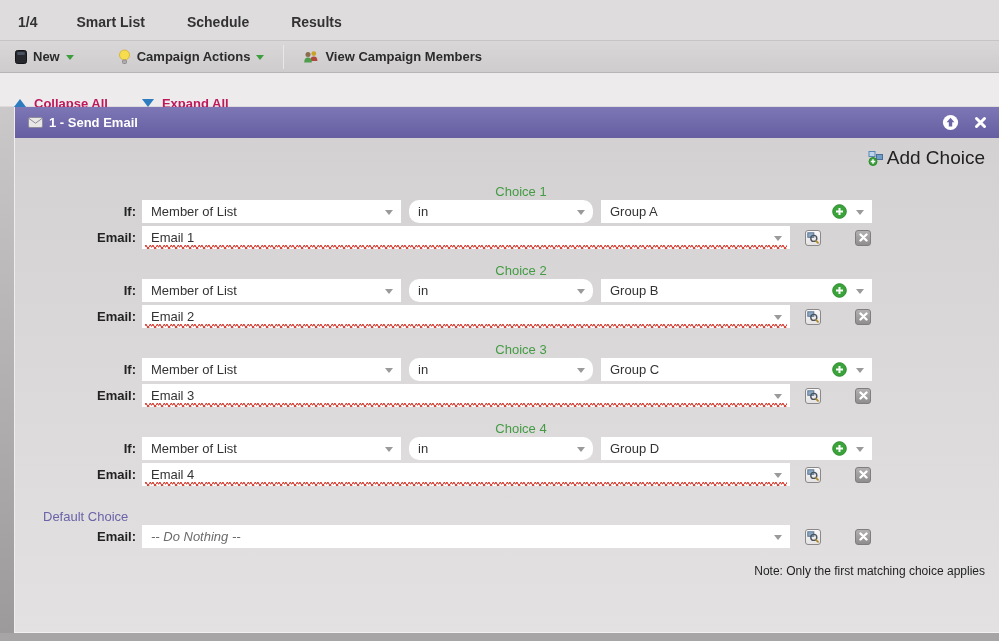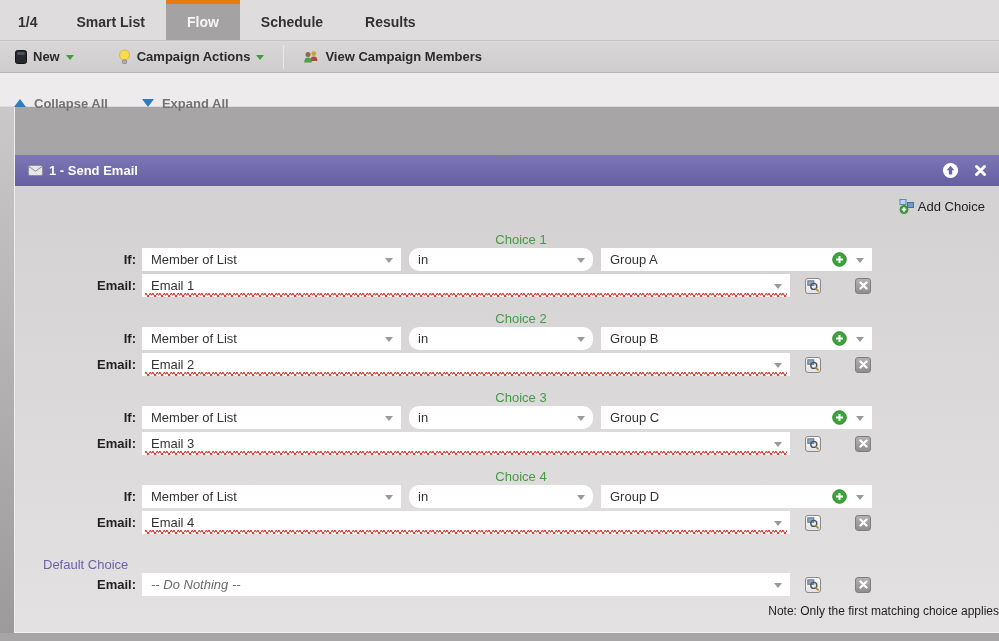--- a/index.html
+++ b/index.html
@@ -17,38 +17,38 @@
   .tab.active { background:#a4a2a3; color:#f6f4f5; border-top-color:#e87d0e; }
 
   
   .toolbar { height:32px; background:linear-gradient(#d9d7d8,#cecccd); border-bottom:1px solid #b7b5b6; display:flex; align-items:center; padding-left:4px; }
   .tbtn { display:flex; align-items:center; gap:6px; height:100%; padding:0 11px; font-size:13px; font-weight:600; color:#2b2b2b; }
   .tsep { width:1px; height:24px; background:#b2b0b1; border-right:1px solid #e9e7e8; margin:0 8px; }
   .garrow { width:0; height:0; border-left:4px solid transparent; border-right:4px solid transparent; border-top:5px solid #3e9e3e; margin-top:1px; }
 
   
   .collapsebar { height:34px; background:#edebec; display:flex; align-items:center; border-bottom:1px solid #dddbdc; }
-  .cbtn { display:flex; align-items:center; gap:8px; font-size:13px; font-weight:600; color:#737373;margin-top:27px; }
+  .cbtn { display:flex; align-items:center; gap:8px; font-size:13px; font-weight:600; color:#be185d;margin-top:27px; }
   .cbtn.collapse { margin-left:14px; }
   .cbtn.expand { margin-left:34px; }
   .tri-up { width:0; height:0; border-left:6px solid transparent; border-right:6px solid transparent; border-bottom:8px solid #2d7cbf; }
   .tri-down { width:0; height:0; border-left:6px solid transparent; border-right:6px solid transparent; border-top:8px solid #2d7cbf; }
 
   
   .content { display:flex; height:526px; }
   .left-margin { width:14px; background:linear-gradient(#cac8c9,#9c9a9b); }
   .panel { flex:1; display:flex; flex-direction:column; border-left:1px solid #efedee; border-bottom:1px solid #f2f0f1; }
-  .panel-header { height:31px; background:linear-gradient(#7d77b6,#655ea1); display:flex; align-items:center; padding:0 12px 0 13px;margin-top:48px; }
+  .panel-header { height:31px; background:linear-gradient(#7d77b6,#655ea1); display:flex; align-items:center; padding:0 12px 0 13px; }
   .panel-title { color:#fff; font-size:13px; font-weight:700; margin-left:6px; flex:1; }
   .hicon { display:flex; align-items:center; justify-content:center; }
   .hicon.up { margin-right:15px; }
   .panel-body { flex:1; background:linear-gradient(#d3d1d2,#e3e1e2); overflow:hidden; }
 
   
-  .add-choice-row { margin-top:8px; height:24px; display:flex; justify-content:flex-end; align-items:center; gap:3px; padding-right:14px; font-size:13px; color:#222; }
+  .add-choice-row { margin-top:8px; height:24px; display:flex; justify-content:flex-end; align-items:center; gap:3px; padding-right:14px; font-size:19px; color:#222; }
   .choice-label { margin:14px 0 0 28px; height:16px; display:flex; align-items:center; gap:5px; font-size:13px; color:#449b44;flex-direction:column; }
   .choice-label .sm-garrow { width:0; height:0; border-left:3.5px solid transparent; border-right:3.5px solid transparent; border-top:5px solid #3e9e3e; margin-top:2px; }
   .default-label { margin:23px 0 0 28px; height:16px; font-size:13px; color:#6a63a8; }
 
   .frow { display:flex; align-items:center; height:23px; }
   .if-row { margin-top:0; }
   .email-row { margin-top:3px; }
   .flabel { width:121px; flex:none; text-align:right; font-size:13px; font-weight:600; color:#222; }
 
   .combo { position:relative; height:23px; background:#fff; display:flex; align-items:center; padding:0 22px 0 9px; font-size:13px; color:#333; margin-left:8px; }
@@ -66,29 +66,28 @@
       linear-gradient(45deg, transparent 65%, #d33c30 80%, transparent 90%),
       linear-gradient(135deg, transparent 5%, #d33c30 15%, transparent 25%),
       linear-gradient(135deg, transparent 45%, #d33c30 55%, transparent 65%),
       linear-gradient(45deg, transparent 25%, #d33c30 35%, transparent 50%);
     background-size:7px 4px; background-position:0 100%; background-repeat:repeat-x; }
 
   .row-icon { width:16px; height:16px; flex:none; display:flex; align-items:center; justify-content:center; border-radius:3px; }
   .row-icon.preview { margin-left:15px; border:1px solid #8a8889; background:linear-gradient(#fbf9fa,#e4e2e3); }
   .row-icon.remove { margin-left:34px; border:1px solid #7f7d7e; background:linear-gradient(#b2b0b1,#8f8d8e); }
 
-  .note-row { margin-top:8px; text-align:right; font-size:12px; color:#1f1f1f; }
+  .note-row { margin-top:16px; text-align:right; padding-right:14px; font-size:12px; color:#1f1f1f; }
 </style>
 </head>
 <body>
 
 <div class="tabbar">
   <div class="tab first">1/4</div>
   <div class="tab">Smart List</div>
-  <div class="tab active">Flow</div>
   <div class="tab">Schedule</div>
   <div class="tab">Results</div>
 </div>
 
 <div class="toolbar">
   <div class="tbtn">
     <span class="hicon">
       <svg width="12" height="14" viewBox="0 0 12 14">
           <rect x="0.5" y="0.5" width="11" height="13" rx="2" fill="#26282e" stroke="#141519"></rect>
           <rect x="2.2" y="2" width="7.6" height="3" rx="1" fill="#4a5160"></rect>

